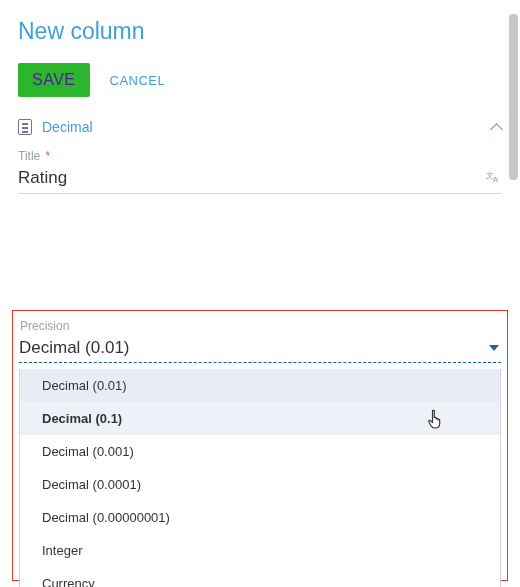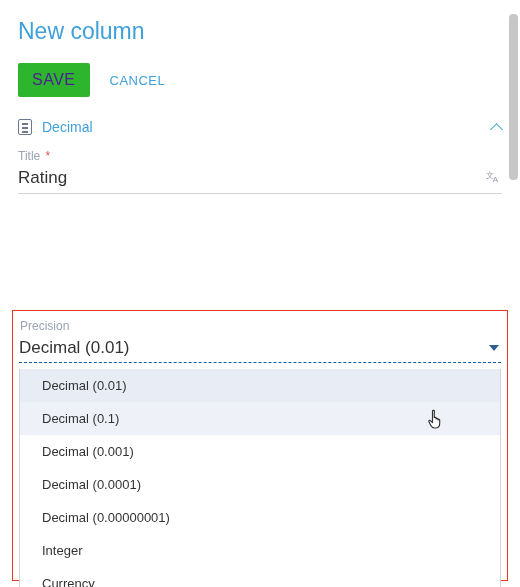--- a/index.html
+++ b/index.html
@@ -146,21 +146,21 @@
     background: #fff;
   }
   .dd-item {
     padding: 9px 0 9px 22px;
     font-size: 13px;
     color: #333;
     cursor: pointer;
     position: relative;
   }
   .dd-item.selected { background: #e7ecf5; }
-  .dd-item.hover { background: #eef2f8; }
+  .dd-item.hover { background: #eef2f8; font-weight: bold; }
   .cursor {
     position: absolute;
     right: 54px;
     top: 50%;
     transform: translateY(-50%);
     width: 18px; height: 22px;
     pointer-events: none;
   }
   .scrollbar {
     position: absolute;

